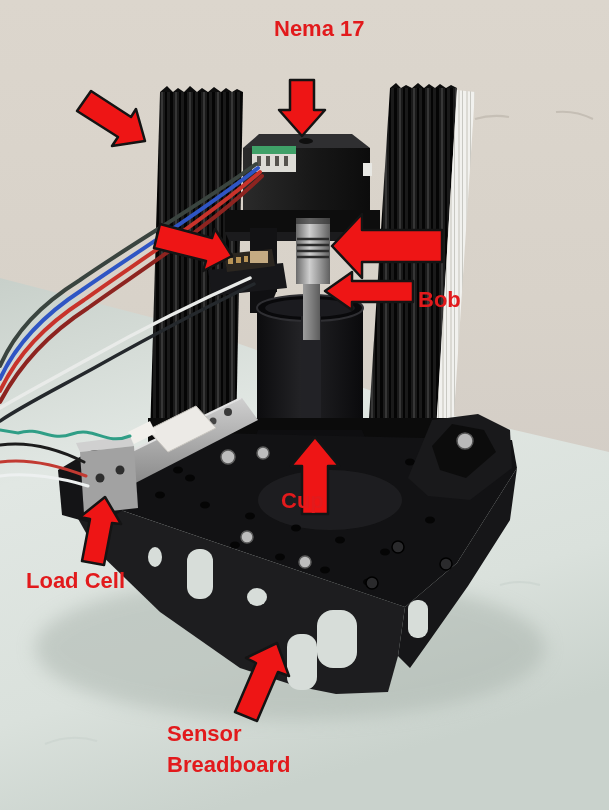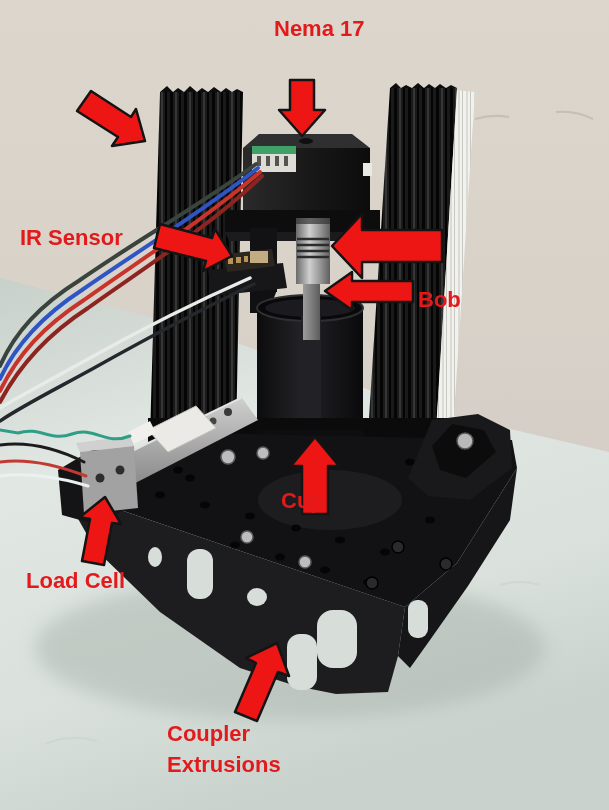--- a/index.html
+++ b/index.html
@@ -215,21 +215,20 @@
   <polygon class="arrow" points="442,230 362,230 362,214 332,246 362,278 362,262 442,262"></polygon>
   <polygon class="arrow" points="413,281 352,281 352,272 325,291 352,310 352,302 413,302"></polygon>
   <polygon class="arrow" points="302,514 302,466 291,466 315,437 339,466 328,466 328,514"></polygon>
   <polygon class="arrow" points="82,561 90,519 80,517 105,497 121,524 112,523 104,565"></polygon>
   <polygon class="arrow" points="235,712 256,663 246,658 277,643 289,676 278,672 257,721"></polygon>
 </svg>
 
 <div class="lbl" style="left:274px;top:13px">
   <div>Nema 17</div>
 </div>
-<div class="lbl" style="left:20px;top:222px">IR Sensor</div>
 <div class="lbl" style="left:418px;top:284px">Bob</div>
 <div class="lbl" style="left:281px;top:485px">Cup</div>
 <div class="lbl" style="left:26px;top:565px">Load Cell</div>
 <div class="lbl" style="left:167px;top:718px">
-  <div>Coupler</div>
-  <div>Extrusions</div>
+  <div>Sensor</div>
+  <div>Breadboard</div>
 </div>
 
 </div>
 </body></html>

